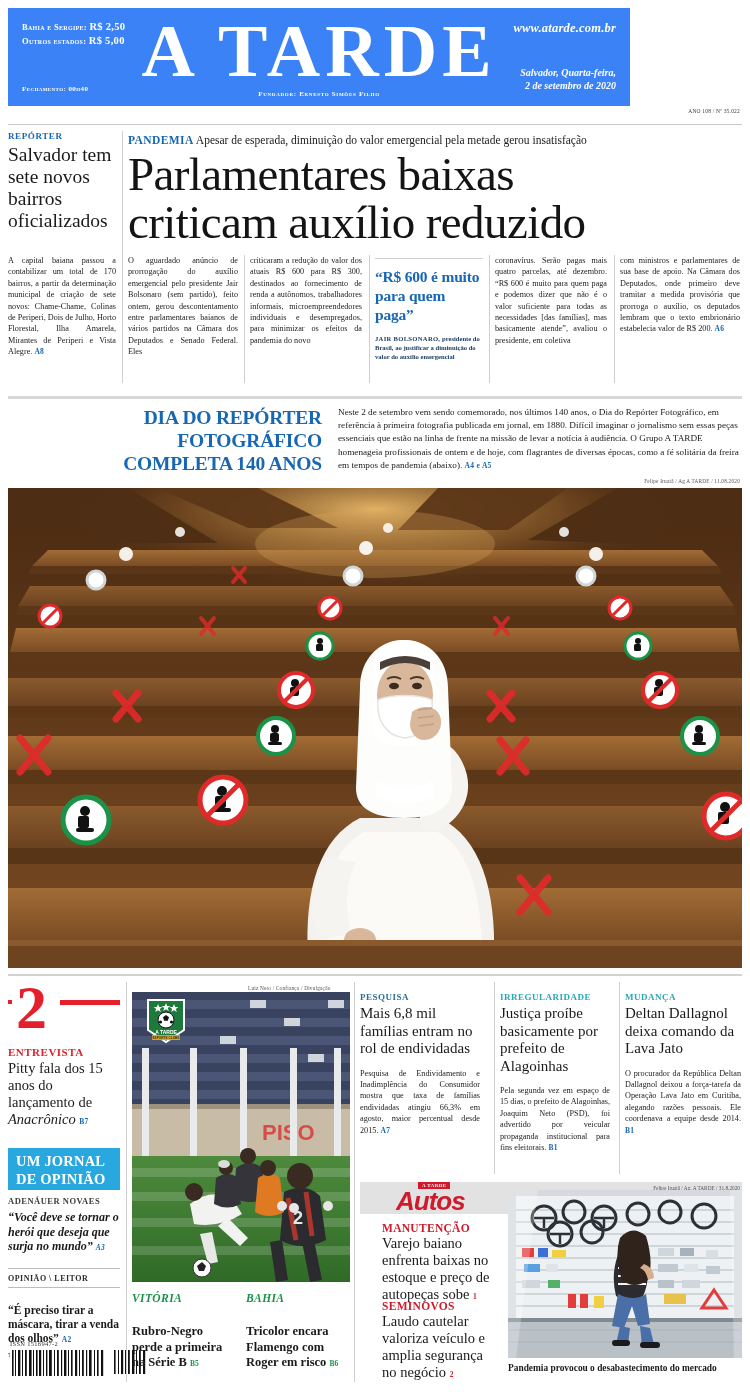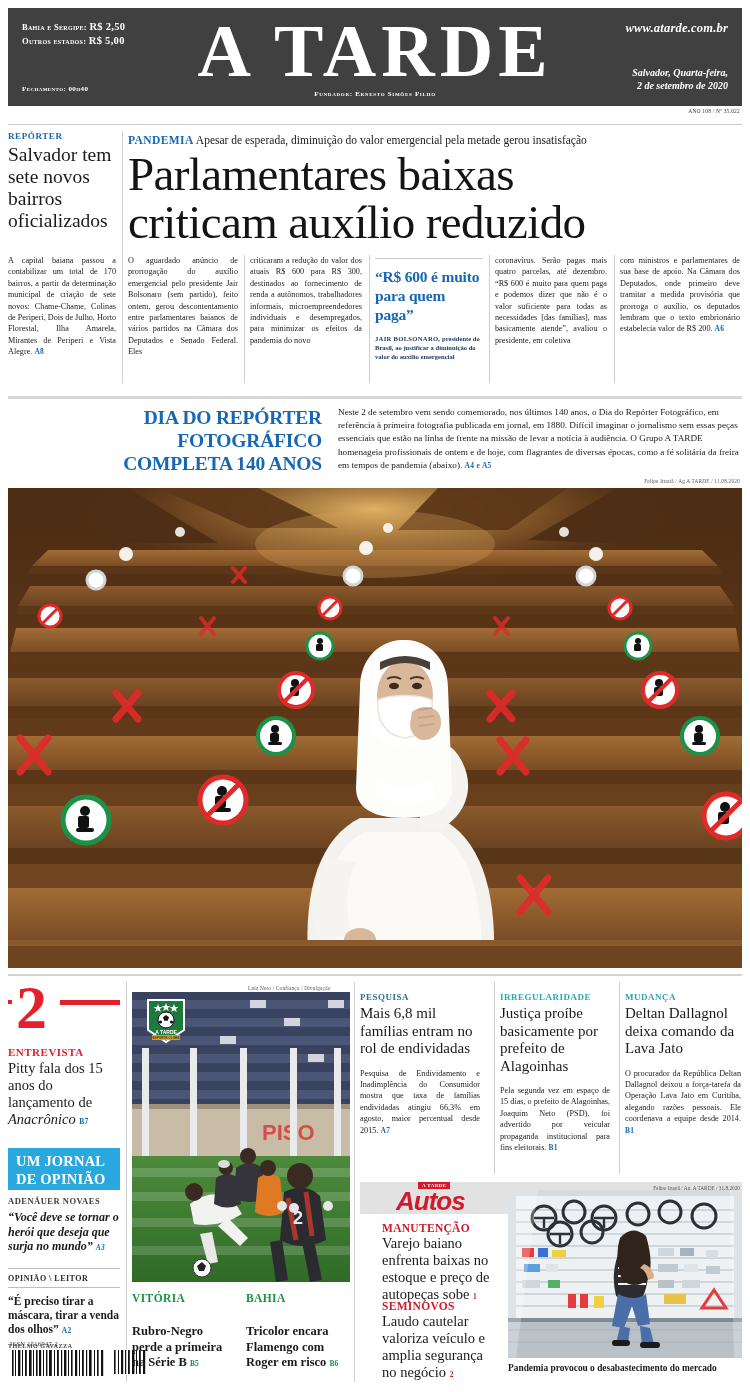--- a/index.html
+++ b/index.html
@@ -7,22 +7,22 @@
   body {
     font-family: "Liberation Serif", serif;
     background: #ffffff;
     color: #1a1a1a;
     -webkit-font-smoothing: antialiased;
   }
   .page { position: relative; width: 750px; height: 1392px; overflow: hidden; background:#fff; }
 
   
   .masthead {
-    position: absolute; left: 8px; top: 8px; width: 734px; height: 98px;
-    background: #404040; color: #ffffff;
+    position: absolute; left: 8px; top: 8px; width: 622px; height: 98px;
+    background: #3b82f6; color: #ffffff;
   }
   .mh-price {
     position: absolute; left: 14px; top: 12px;
     font-family: "Liberation Serif", serif; font-weight: bold;
     font-size: 8.5px; letter-spacing: .3px; line-height: 13px;
     font-variant: small-caps;
   }
   .mh-price b { font-size: 10.5px; }
   .mh-closing {
     position: absolute; left: 14px; bottom: 13px;
@@ -162,21 +162,21 @@
     font-size: 8.5px; font-weight: bold; color: #3d3d3d; letter-spacing: .5px;
     font-variant: small-caps; margin-bottom: 4px;
   }
   .opin-quote { font-size: 12px; line-height: 14.6px; font-weight: bold; font-style: italic; color:#1a1a1a;}
   .opin-sec {
     position: absolute; left: 8px; top: 1268px; width: 112px;
   }
   .opin-sec-rule { width: 100%; height: 1px; background: #bdbdbd; margin-bottom: 5px; }
   .opin-label {
     font-size: 8px; font-weight: bold; letter-spacing: .5px; color: #2b2b2b;
-    font-variant: small-caps; padding-bottom: 4px; border-bottom: 1px solid #bdbdbd; margin-bottom: 6px;
+    font-variant: small-caps; padding-bottom: 4px; border-bottom: 1px solid #bdbdbd; margin-bottom: 15px;
   }
   .opin-q2 { font-size: 11.5px; line-height: 14px; font-weight: bold; color:#1a1a1a; }
   .opin-attr2 { font-size: 6.2px; font-weight: bold; letter-spacing: .4px; color: #444; margin-top: 4px; font-variant: small-caps; }
 
   .isbn { position: absolute; left: 10px; top: 1340px; font-size: 6.5px; color: #333; letter-spacing: .3px; }
   .barcode { position: absolute; left: 10px; top: 1350px; width: 96px; height: 32px; }
   .barcode2 { position: absolute; left: 112px; top: 1350px; width: 36px; height: 30px; }
 
   
   .sport-credit { position: absolute; left: 248px; top: 985px; font-size: 5.3px; color: #555; letter-spacing:.2px; }
@@ -184,20 +184,21 @@
     position: absolute; left: 132px; top: 992px; width: 218px; height: 290px;
     overflow: hidden; background: #2c3650;
   }
   .sport-logo {
     position: absolute; left: 14px; top: 6px; width: 40px; height: 46px;
   }
   .sport-sub { position: absolute; left: 132px; top: 1292px; width: 218px; }
   .kicker-green {
     color: #1a9247; font-weight: bold; font-size: 11.5px; letter-spacing: .4px;
     font-variant: small-caps;
+    font-style: italic;
   }
   .green-head { font-size: 12.5px; line-height: 15.5px; font-weight: bold; color: #1a1a1a; margin-top: 20px; }
   .pg-green { color: #1a9247; font-weight: bold; font-size: 7.5px; }
 
   
   .ncol { position: absolute; top: 992px; }
   .n1 { left: 360px; width: 120px; }
   .n2 { left: 500px; width: 110px; }
   .n3 { left: 625px; width: 116px; }
   .kicker-steel {

